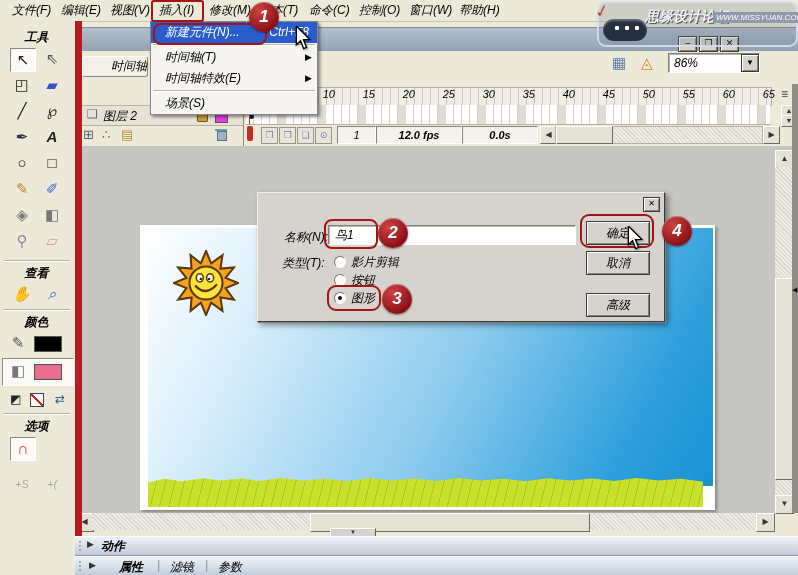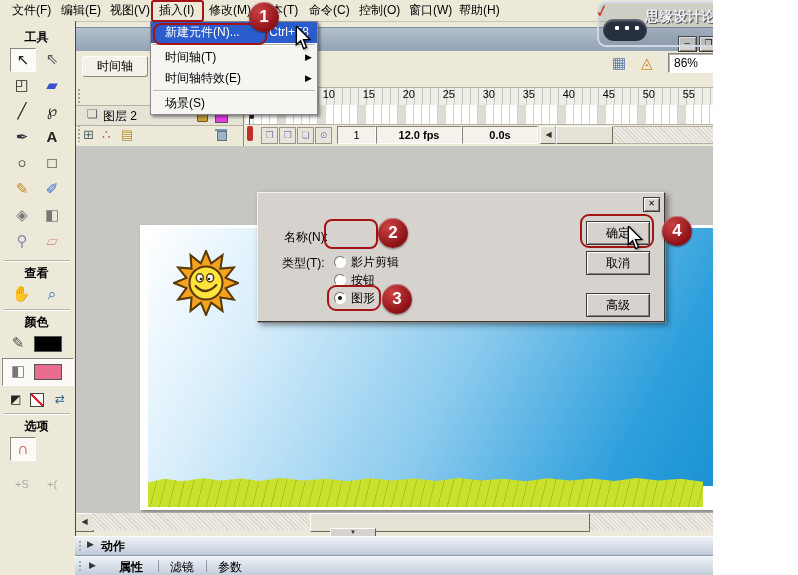--- a/index.html
+++ b/index.html
@@ -1,17 +1,17 @@
 <!DOCTYPE html>
 <html><head>
 <meta charset="utf-8">
 <style>
   html,body{margin:0;padding:0;}
   body{font-family:"Liberation Sans","DejaVu Sans",sans-serif;font-size:12px;color:#000;}
-  #screen{position:relative;width:713px;height:575px;background:#ece9d8;overflow:hidden;}
+  #screen{position:relative;width:798px;height:575px;background:#ece9d8;overflow:hidden;font-style:italic;}
   .abs{position:absolute;}
   .nosel{user-select:none;}
   
   .raised{background:#d6d3ce;border:1px solid;border-color:#ffffff #5f5d58 #5f5d58 #ffffff;}
   .raised-soft{background:#ece9d8;border:1px solid;border-color:#ffffff #8a887f #8a887f #ffffff;}
   .sunken{background:#ffffff;border:1px solid;border-color:#84827b #ffffff #ffffff #84827b;box-shadow:inset 1px 1px 0 #b9b6ad;}
   .btn{background:#d6d3ce;border:1px solid #3e3c38;box-shadow:inset 1px 1px 0 #ffffff, inset -1px -1px 0 #85837c;text-align:center;}
   
   .menu-item{position:absolute;top:2px;height:17px;line-height:17px;padding:0 4px;white-space:nowrap;}
   
@@ -21,21 +21,21 @@
          font-weight:bold;font-size:17px;line-height:30px;text-align:center;
          box-shadow:0 1px 2px rgba(0,0,0,.5), inset 0 1px 1px rgba(255,255,255,.4);}
   
   #insert-menu{left:150px;top:21px;width:166px;z-index:30;background:#f6f5f1;
       border:1px solid #88878f;box-shadow:2px 2px 3px rgba(0,0,0,.45);}
   .dd-item{height:21px;line-height:21px;padding:0 8px 0 14px;position:relative;white-space:nowrap;}
   .dd-sel{background:#2b5ccc;color:#fff;}
   .dd-sep{height:0;border-top:1px solid #b6b4ac;border-bottom:1px solid #fff;margin:1px 2px;}
   .dd-arrow{position:absolute;right:5px;top:0;font-size:9px;}
   
-  #toolbox{left:0;top:21px;width:75px;height:554px;background:#ece9d8;border-right:1px solid #b91c1c;}
+  #toolbox{left:0;top:21px;width:75px;height:554px;background:#ece9d8;border-right:7px solid #b91c1c;}
   .tb-label{width:73px;text-align:center;font-weight:bold;font-size:12px;}
   .tb-cell{position:absolute;width:24px;height:22px;text-align:center;line-height:22px;font-size:15px;color:#222;}
   .tb-sel{background:#fbfaf6;border:1px solid;border-color:#8a887f #ffffff #ffffff #8a887f;}
   .tb-div{position:absolute;left:4px;width:66px;border-top:1px solid #b6b3a6;border-bottom:1px solid #fff;}
   .swatch{position:absolute;width:26px;height:14px;border:1px solid #555;}
   
   .tick-area{background:#efeee8;}
   .ruler-num{position:absolute;top:0;width:26px;text-align:right;font-size:11px;}
   .frame-grid{background-color:#ffffff;background-image:
       repeating-linear-gradient(90deg, transparent 0 32px, #dcdcd2 32px 40px),
@@ -103,21 +103,21 @@
   </div>
 
   <div class="badge" style="left:249px;top:2px;">1</div>
 
   <div class="abs" style="left:75px;top:27px;width:723px;height:24px;background:linear-gradient(#b3bfcd,#92a1b3);border-top:1px solid #7d8b9c;"></div>
   <span class="abs btn" style="left:678px;top:36px;width:17px;height:14px;line-height:13px;font-size:10px;z-index:27;">−</span>
   <span class="abs btn" style="left:699px;top:36px;width:17px;height:14px;line-height:13px;font-size:9px;z-index:27;">❐</span>
   <span class="abs btn" style="left:720px;top:36px;width:17px;height:14px;line-height:13px;font-size:9px;z-index:27;">✕</span>
 
   <div class="abs" style="left:75px;top:51px;width:723px;height:33px;background:#ece9d8;border-bottom:1px solid #b7b4a5;"></div>
-  <div class="abs raised-soft" style="left:82px;top:56px;width:64px;height:19px;line-height:19px;text-align:center;border-radius:3px;background:#f4f2e8;">
+  <div class="abs raised-soft" style="left:82px;top:56px;width:64px;height:19px;line-height:19px;text-align:right;border-radius:3px;background:#f4f2e8;">
     <span>时间轴</span>
   </div>
   <span class="abs" style="left:612px;top:54px;font-size:15px;color:#5f7da8;">▦</span>
   <span class="abs" style="left:641px;top:54px;font-size:15px;color:#cf8a1e;">◬</span>
   <div class="abs sunken" style="left:668px;top:53px;width:90px;height:18px;line-height:18px;background:#fff;">
     <span style="padding-left:5px;">86%</span>
     <span class="abs btn" style="right:0;top:0;width:16px;height:16px;font-size:8px;line-height:15px;">▼</span>
   </div>
 
   <div class="abs" style="left:75px;top:84px;width:723px;height:62px;background:#ece9d8;border-bottom:1px solid #8e8b80;">
@@ -284,20 +284,23 @@
   <div class="redbox" style="left:153px;top:23px;width:110px;height:18px;border-radius:8px;z-index:36;"></div>
 
   <svg class="cursor-svg" style="left:294px;top:26px;z-index:46;" width="18" height="24" viewBox="0 0 12 18">
     <polygon points="1,0 1,14 4.2,11 6.5,17 8.6,16 6.3,10.2 11,10" fill="#fff" stroke="#000" stroke-width="1"></polygon>
   </svg>
 
   <div id="dialog" class="abs">
     <span class="abs btn" style="right:4px;top:4px;width:15px;height:13px;line-height:12px;font-size:8px;">✕</span>
 
     <span class="abs" style="left:26px;top:36px;">名称(N):</span>
+    <div class="abs sunken" style="left:70px;top:32px;width:246px;height:18px;line-height:18px;">
+      <span style="padding-left:6px;">鸟1</span>
+    </div>
 
     <span class="abs" style="left:24px;top:62px;">类型(T):</span>
     <span class="radio" style="left:76px;top:63px;"></span>
     <span class="abs" style="left:93px;top:61px;">影片剪辑</span>
     <span class="radio" style="left:76px;top:81px;"></span>
     <span class="abs" style="left:93px;top:79px;">按钮</span>
     <span class="radio" style="left:76px;top:99px;">
         <span class="dot"></span>
       </span>
     <span class="abs" style="left:93px;top:97px;">图形</span>

